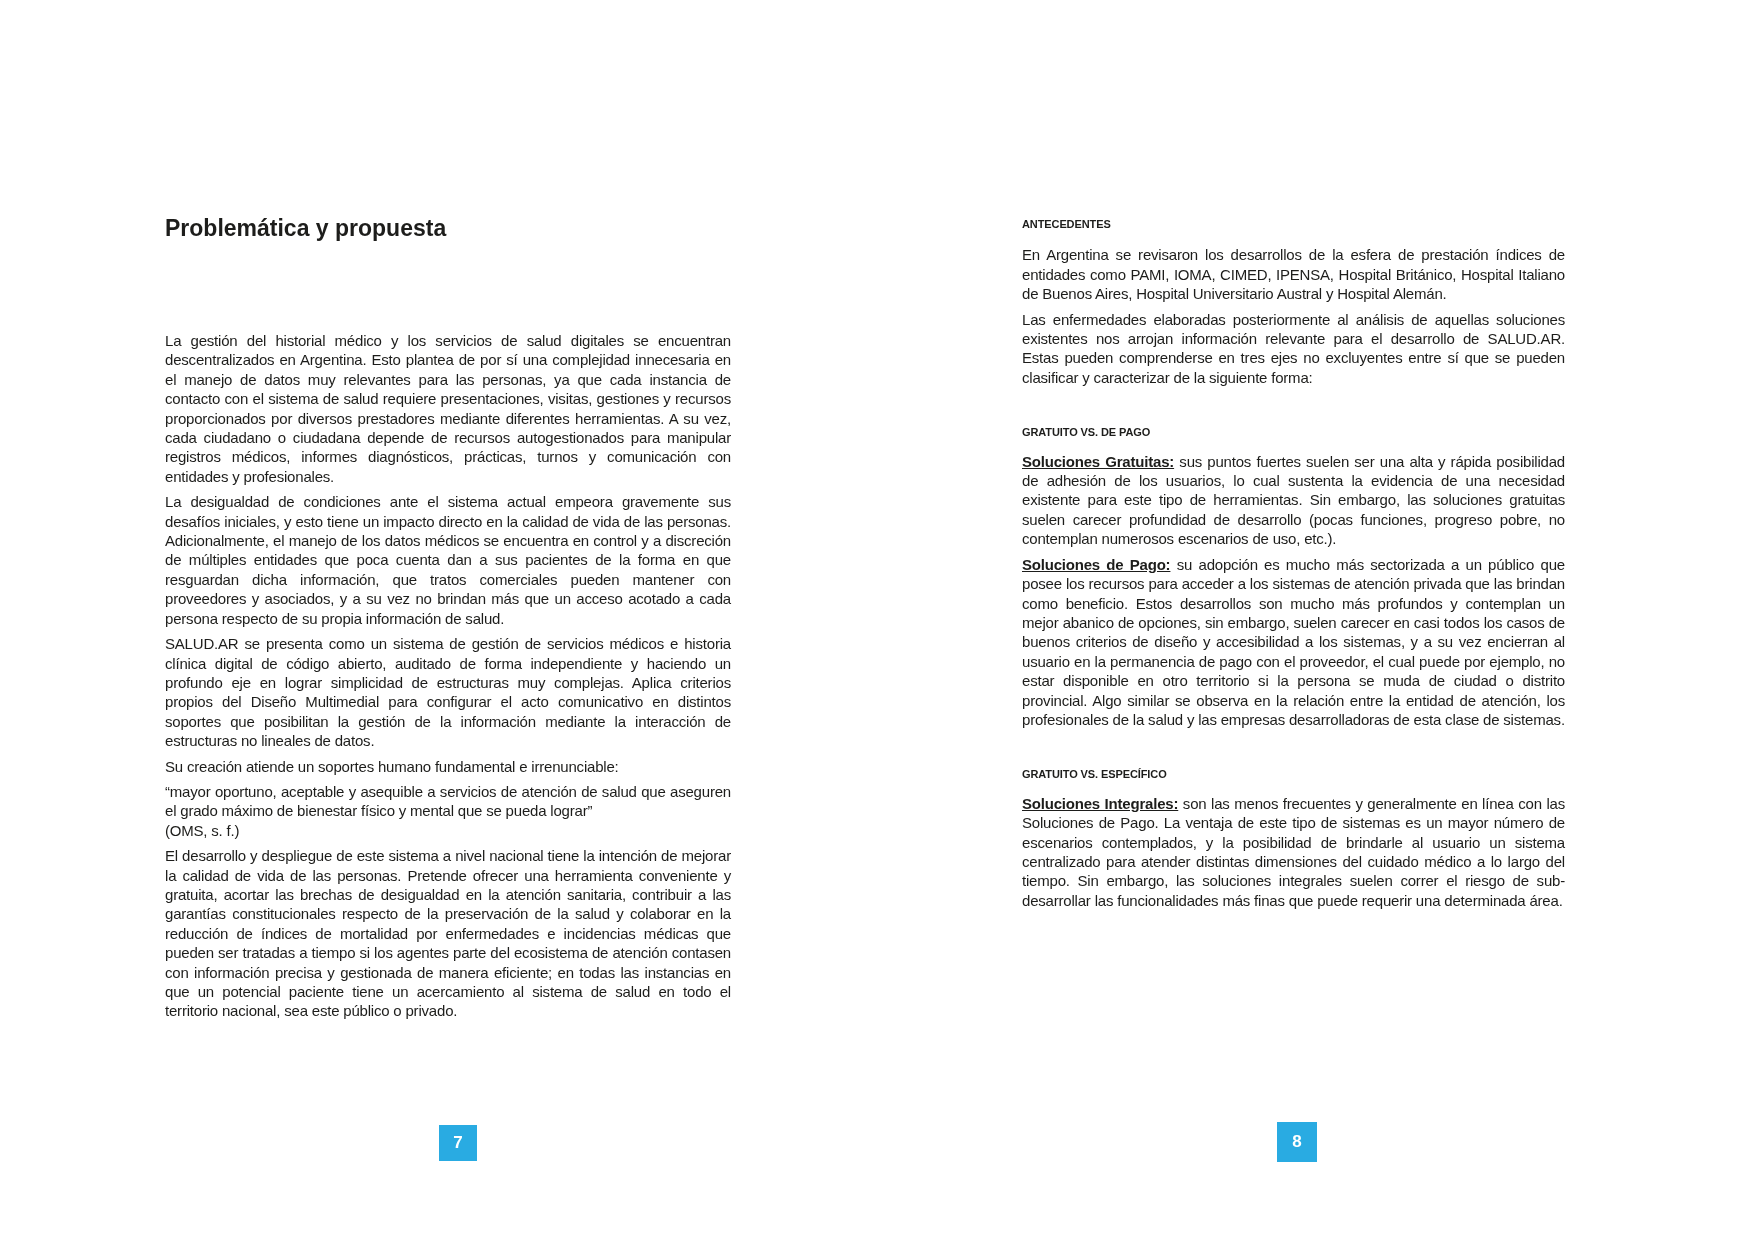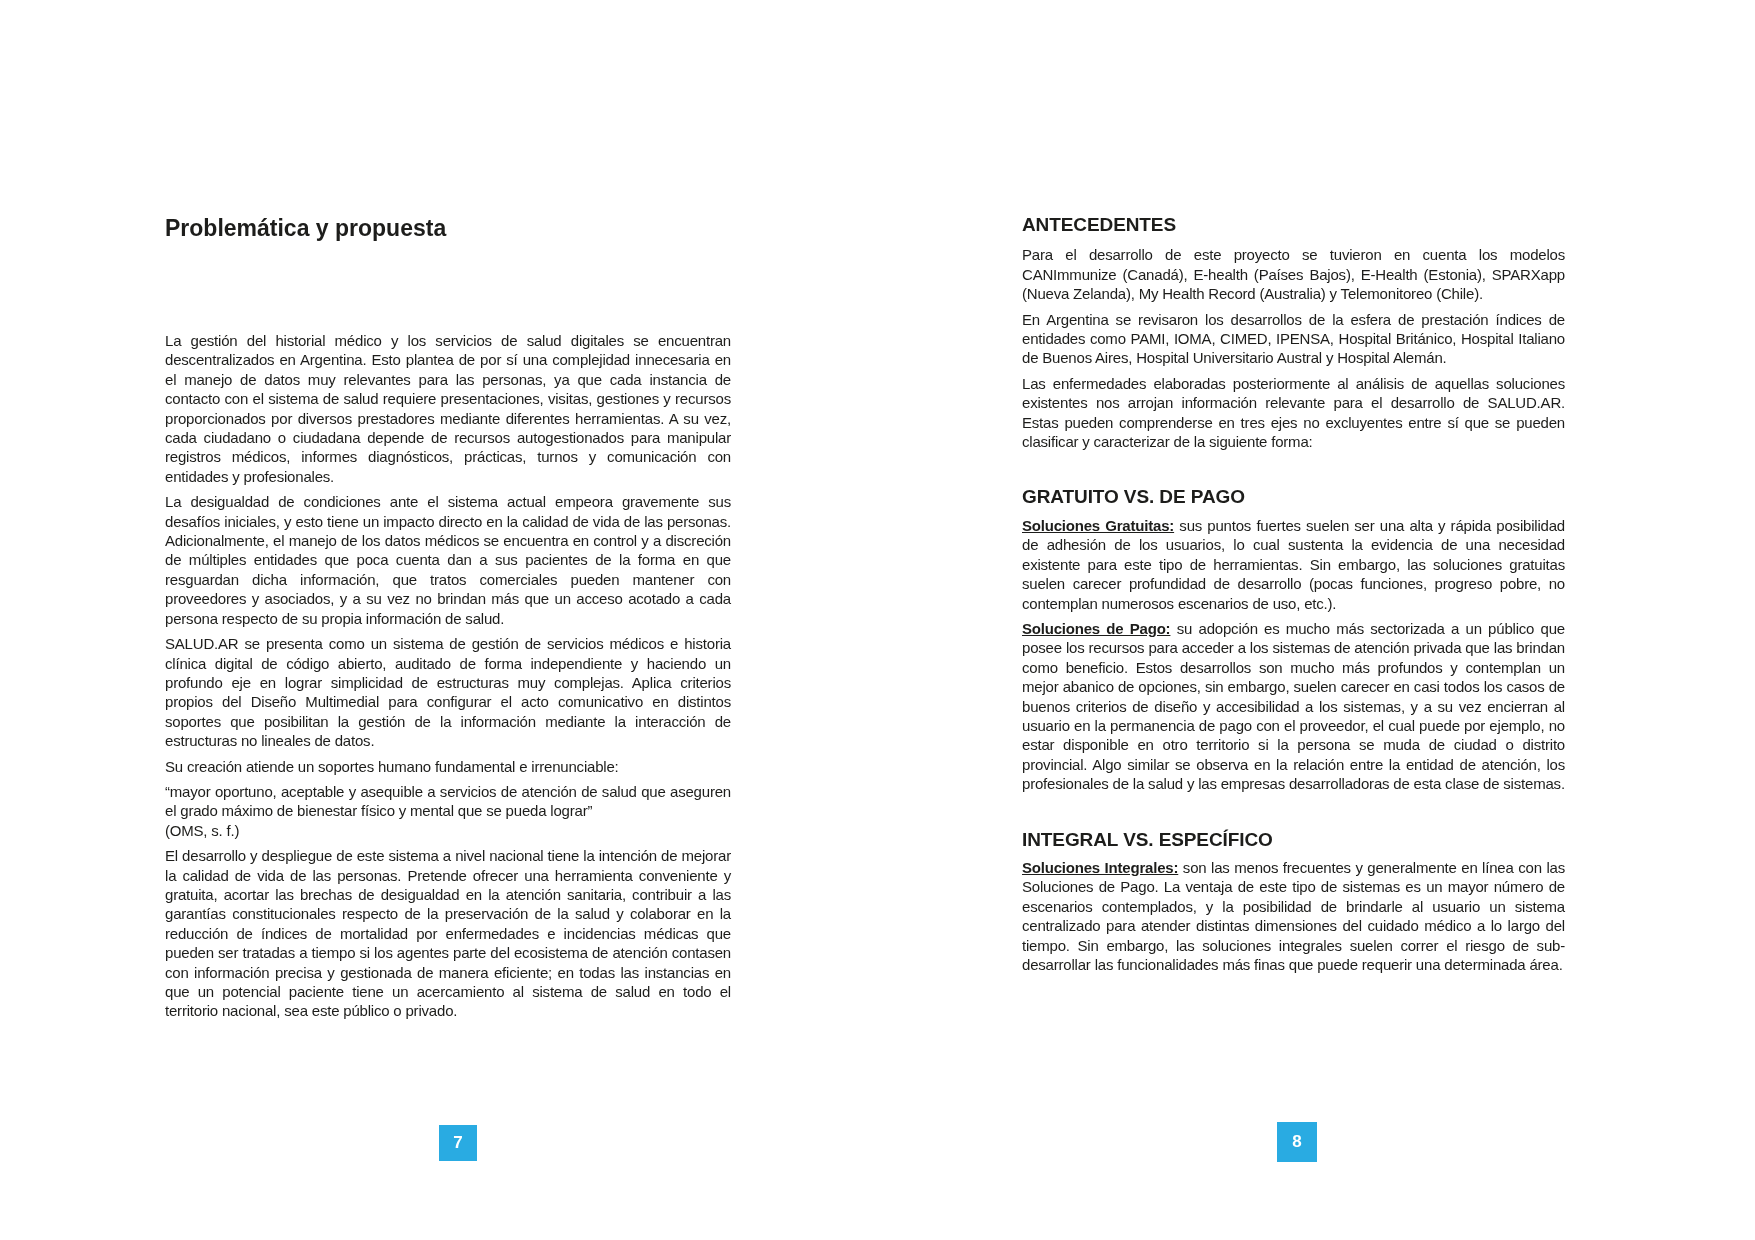--- a/index.html
+++ b/index.html
@@ -42,21 +42,21 @@
   .body-text, .body-text p {
     font-size: 15px;
     line-height: 19.4px;
     letter-spacing: -0.2px;
   }
   .body-text p {
     margin: 0 0 6px 0;
     text-align: justify;
   }
   h2.section-heading {
-    font-size: 19px;
+    font-size: 11px;
     font-weight: 700;
     line-height: 19.4px;
     letter-spacing: -0.1px;
     margin: 0 0 11px 0;
     text-align: left;
   }
   h2.sub-heading {
     margin-top: 36px;
     margin-bottom: 9px;
   }
@@ -100,29 +100,28 @@
       <p>SALUD.AR se presenta como un sistema de gestión de servicios médicos e historia clínica digital de código abierto, auditado de forma independiente y haciendo un profundo eje en lograr simplicidad de estructuras muy complejas. Aplica criterios propios del Diseño Multimedial para configurar el acto comunicativo en distintos soportes que posibilitan la gestión de la información mediante la interacción de estructuras no lineales de datos.</p>
       <p>Su creación atiende un soportes humano fundamental e irrenunciable:</p>
       <p><span>“mayor oportuno, aceptable y asequible a servicios de atención de salud que aseguren el grado máximo de bienestar físico y mental que se pueda lograr”</span><br><span>(OMS, s. f.)</span></p>
       <p>El desarrollo y despliegue de este sistema a nivel nacional tiene la intención de mejorar la calidad de vida de las personas. Pretende ofrecer una herramienta conveniente y gratuita, acortar las brechas de desigualdad en la atención sanitaria, contribuir a las garantías constitucionales respecto de la preservación de la salud y colaborar en la reducción de índices de mortalidad por enfermedades e incidencias médicas que pueden ser tratadas a tiempo si los agentes parte del ecosistema de atención contasen con información precisa y gestionada de manera eficiente; en todas las instancias en que un potencial paciente tiene un acercamiento al sistema de salud en todo el territorio nacional, sea este público o privado.</p>
     </div>
   </div>
 
   <div class="col col-right">
     <h2 class="section-heading">ANTECEDENTES</h2>
     <div class="body-text">
-      <p>Para el desarrollo de este proyecto se tuvieron en cuenta los modelos CANImmunize (Canadá), E-health (Países Bajos), E-Health (Estonia), SPARXapp (Nueva Zelanda), My Health Record (Australia) y Telemonitoreo (Chile).</p>
       <p>En Argentina se revisaron los desarrollos de la esfera de prestación índices de entidades como PAMI, IOMA, CIMED, IPENSA, Hospital Británico, Hospital Italiano de Buenos Aires, Hospital Universitario Austral y Hospital Alemán.</p>
       <p>Las enfermedades elaboradas posteriormente al análisis de aquellas soluciones existentes nos arrojan información relevante para el desarrollo de SALUD.AR. Estas pueden comprenderse en tres ejes no excluyentes entre sí que se pueden clasificar y caracterizar de la siguiente forma:</p>
 
       <h2 class="section-heading sub-heading">GRATUITO VS. DE PAGO</h2>
       <p><strong class="lead">Soluciones Gratuitas:</strong> <span>sus puntos fuertes suelen ser una alta y rápida posibilidad de adhesión de los usuarios, lo cual sustenta la evidencia de una necesidad existente para este tipo de herramientas. Sin embargo, las soluciones gratuitas suelen carecer profundidad de desarrollo (pocas funciones, progreso pobre, no contemplan numerosos escenarios de uso, etc.).</span></p>
       <p><strong class="lead">Soluciones de Pago:</strong> <span>su adopción es mucho más sectorizada a un público que posee los recursos para acceder a los sistemas de atención privada que las brindan como beneficio. Estos desarrollos son mucho más profundos y contemplan un mejor abanico de opciones, sin embargo, suelen carecer en casi todos los casos de buenos criterios de diseño y accesibilidad a los sistemas, y a su vez encierran al usuario en la permanencia de pago con el proveedor, el cual puede por ejemplo, no estar disponible en otro territorio si la persona se muda de ciudad o distrito provincial. Algo similar se observa en la relación entre la entidad de atención, los profesionales de la salud y las empresas desarrolladoras de esta clase de sistemas.</span></p>
 
-      <h2 class="section-heading sub-heading">INTEGRAL VS. ESPECÍFICO</h2>
+      <h2 class="section-heading sub-heading">GRATUITO VS. ESPECÍFICO</h2>
       <p><strong class="lead">Soluciones Integrales:</strong> <span>son las menos frecuentes y generalmente en línea con las Soluciones de Pago. La ventaja de este tipo de sistemas es un mayor número de escenarios contemplados, y la posibilidad de brindarle al usuario un sistema centralizado para atender distintas dimensiones del cuidado médico a lo largo del tiempo. Sin embargo, las soluciones integrales suelen correr el riesgo de sub-desarrollar las funcionalidades más finas que puede requerir una determinada área.</span></p>
     </div>
   </div>
 
   <div class="page-badge badge-left" style="background: rgb(41, 171, 226);">7</div>
   <div class="page-badge badge-right" style="background: rgb(41, 171, 226);">8</div>
 
 </div>
 
 </body></html>

